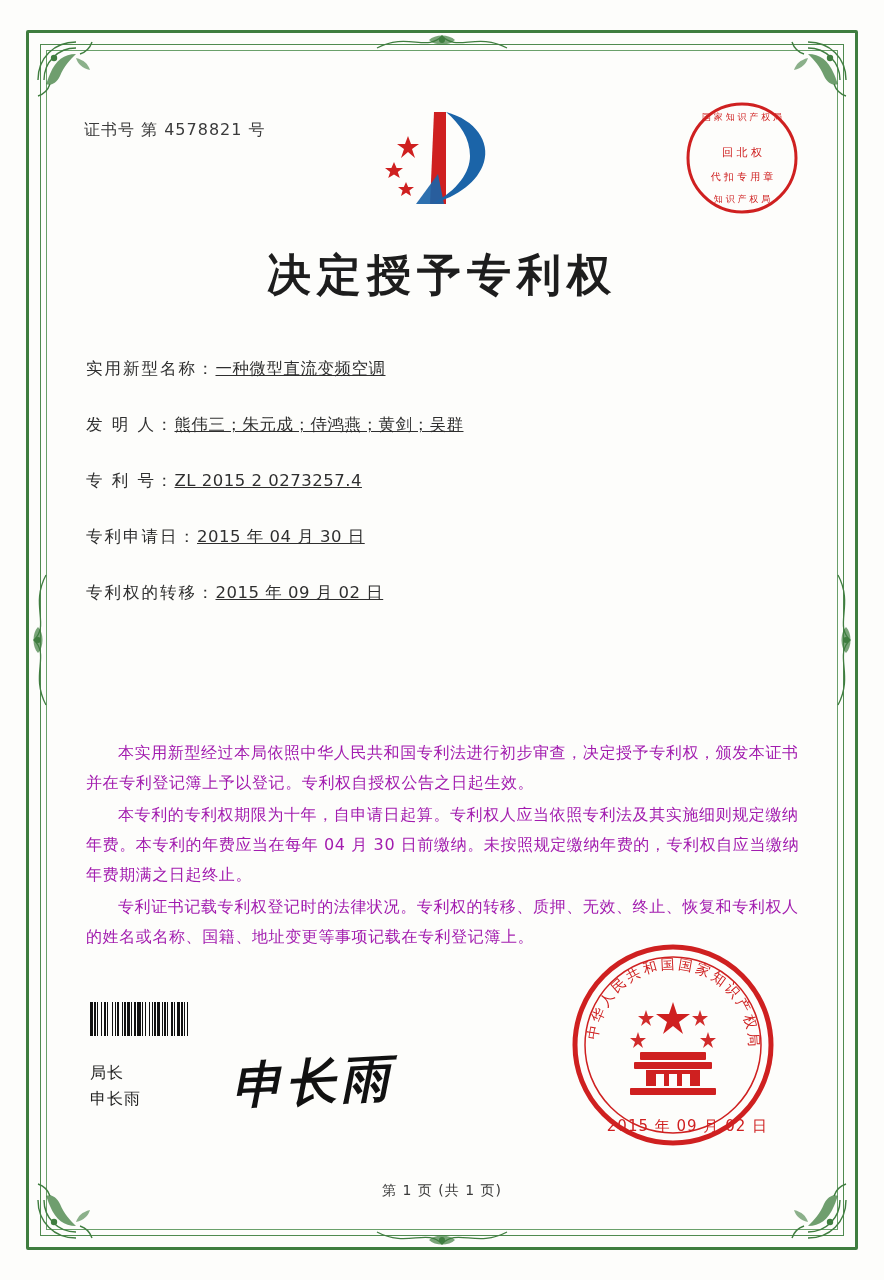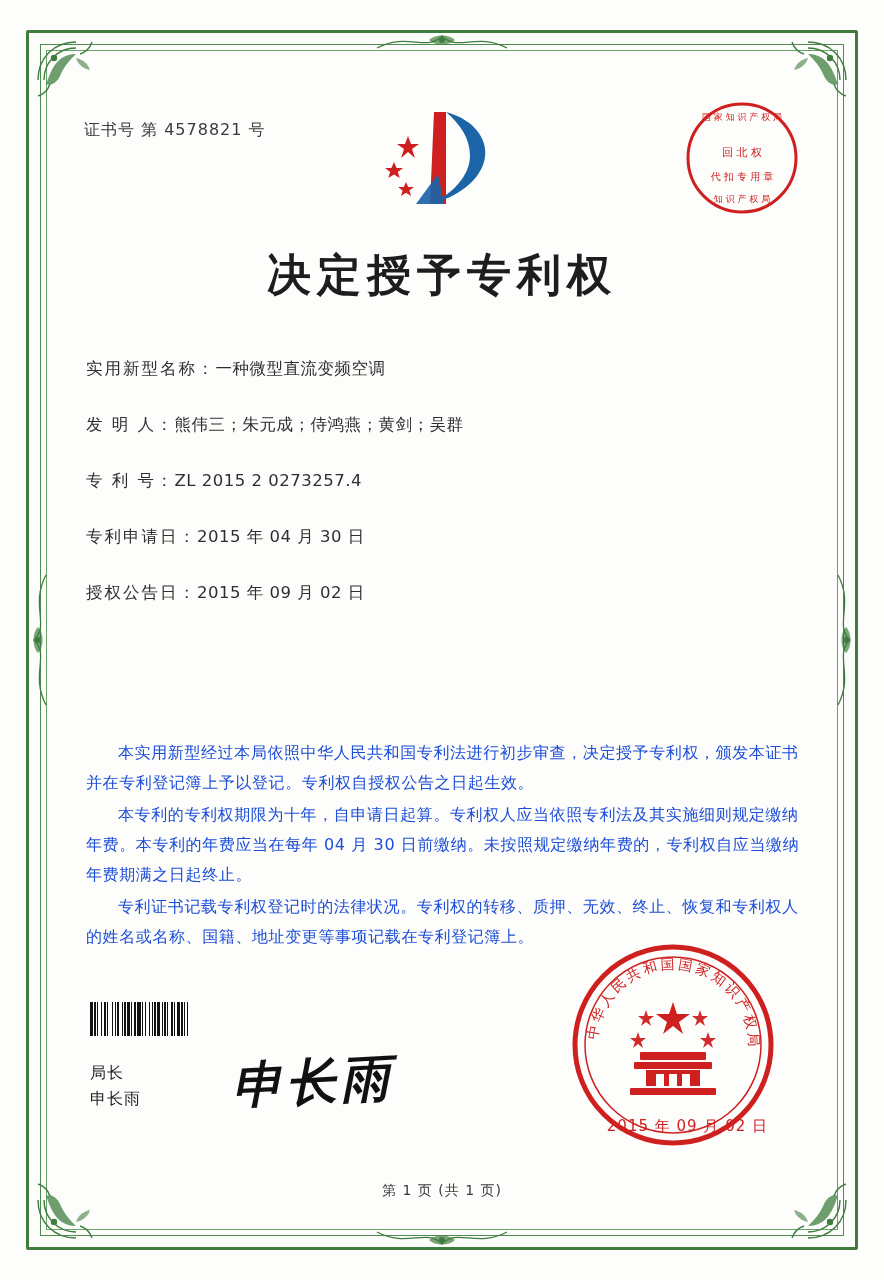--- a/index.html
+++ b/index.html
@@ -112,28 +112,28 @@
     left: 14px; right: 10px; top: 270px;
   }
   .field {
     font-size: 16.5px;
     color: #2f2f2f;
     margin-bottom: 34px;
     white-space: nowrap;
     letter-spacing: 0.5px;
   }
   .field .lbl { letter-spacing: 2px; }
-  .field .val { letter-spacing: 0.5px; }
+  .field .val { letter-spacing: 0.5px; text-decoration: underline; }
 
   .paras {
     position: absolute;
     left: 14px; right: 6px; top: 650px;
     font-size: 16px;
     line-height: 30px;
-    color: #1d4ed8;
+    color: #a21caf;
     letter-spacing: 0.6px;
   }
   .para { text-indent: 2em; margin-bottom: 2px; }
 
   
   .barcode {
     position: absolute;
     left: 18px; bottom: 172px;
     width: 240px; height: 34px;
     display: flex;
@@ -308,21 +308,21 @@
       <div class="field">
         <span class="lbl">发  明  人：</span><span class="val">熊伟三；朱元成；侍鸿燕；黄剑；吴群</span>
       </div>
       <div class="field">
         <span class="lbl">专  利  号：</span><span class="val">ZL 2015 2 0273257.4</span>
       </div>
       <div class="field">
         <span class="lbl">专利申请日：</span><span class="val">2015 年 04 月 30 日</span>
       </div>
       <div class="field">
-        <span class="lbl">授权公告日：</span><span class="val">2015 年 09 月 02 日</span>
+        <span class="lbl">专利权的转移：</span><span class="val">2015 年 09 月 02 日</span>
       </div>
     </div>
 
     <div class="paras">
       <div class="para">本实用新型经过本局依照中华人民共和国专利法进行初步审查，决定授予专利权，颁发本证书并在专利登记簿上予以登记。专利权自授权公告之日起生效。</div>
       <div class="para">本专利的专利权期限为十年，自申请日起算。专利权人应当依照专利法及其实施细则规定缴纳年费。本专利的年费应当在每年 04 月 30 日前缴纳。未按照规定缴纳年费的，专利权自应当缴纳年费期满之日起终止。</div>
       <div class="para">专利证书记载专利权登记时的法律状况。专利权的转移、质押、无效、终止、恢复和专利权人的姓名或名称、国籍、地址变更等事项记载在专利登记簿上。</div>
     </div>
 
     <div class="barcode" id="barcode">

